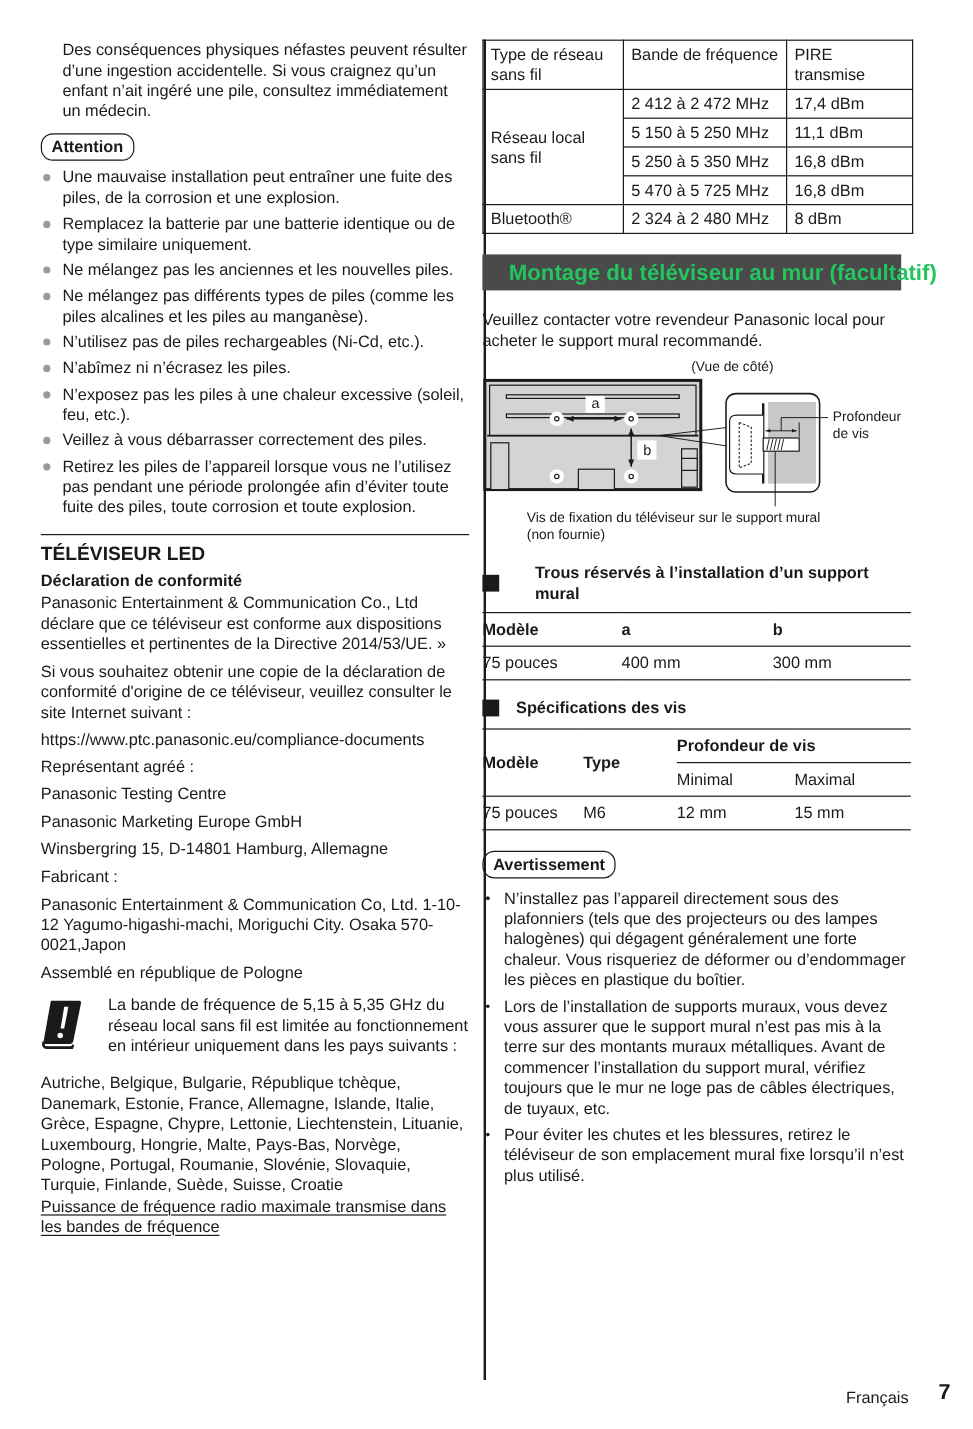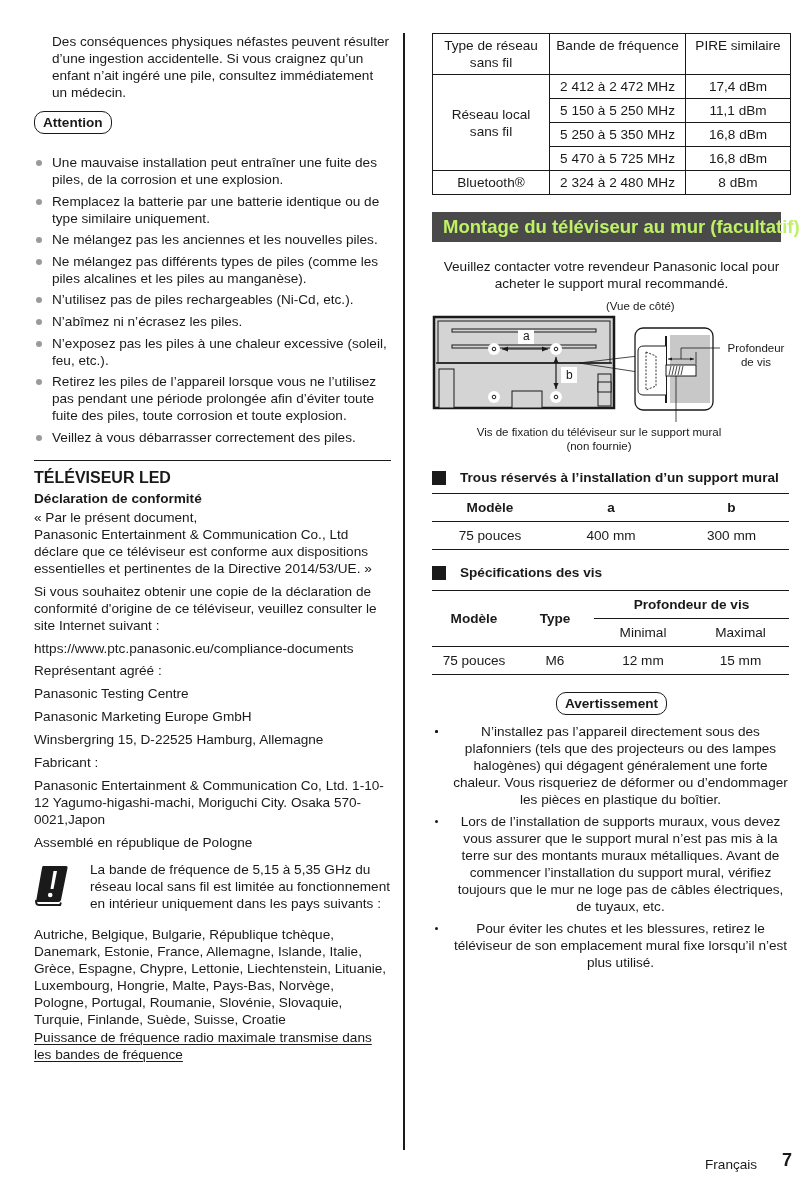--- a/index.html
+++ b/index.html
@@ -6,37 +6,37 @@
   html, body { width: 811px; height: 1191px; background: #ffffff; }
   body {
     position: relative;
     font-family: "Liberation Sans", sans-serif;
     color: #1a1a1a;
     font-size: 13.6px;
     line-height: 17px;
     overflow: hidden;
   }
   .col-left { position: absolute; left: 34px; top: 33px; width: 357px; }
-  .col-right { position: absolute; left: 432px; top: 33px; width: 359px; text-align: center; }
+  .col-right { position: absolute; left: 402px; top: 33px; width: 359px; }
   .divider-v { position: absolute; left: 403px; top: 33px; width: 2px; height: 1117px; background: #1a1a1a; }
 
   .indent { padding-left: 18px; }
   .para { margin-bottom: 6px; }
 
   .pill {
     display: inline-block;
     border: 1.3px solid #1a1a1a;
     border-radius: 10px;
     padding: 2px 8px 2px 8px;
     font-weight: bold;
     font-size: 13.6px;
     line-height: 17px;
   }
 
-  ul.dots { list-style: none; margin-top: 20px; }
+  ul.dots { list-style: none; margin-top: 5px; }
   ul.dots li { position: relative; padding-left: 18px; margin-bottom: 4.6px; }
   ul.dots li .bullet {
     position: absolute; left: 2px; top: 6px;
     width: 6px; height: 6px; border-radius: 50%;
     background: #9a9a9a;
   }
 
   ul.smalldots { list-style: none; margin-top: 8px; }
   ul.smalldots li { position: relative; padding-left: 18px; margin-bottom: 5px; }
   ul.smalldots li .bullet {
@@ -64,26 +64,26 @@
   table.freq td {
     border: 1.2px solid #1a1a1a;
     padding: 3px 6px;
     vertical-align: top;
   }
   table.freq td.mid { vertical-align: middle; }
 
   .section-title {
     margin-top: 17px;
     background: #4a4a4a;
-    color: #bef264;
+    color: #22c55e;
     font-weight: bold;
     font-size: 18.5px;
     line-height: 30px;
     height: 30px;
-    padding-left: 11px;
+    padding-left: 22px;
     width: 349px;
     white-space: nowrap;
   }
 
   .diagram { position: relative; width: 360px; height: 165px; margin-top: 2px; }
 
   .sub-h { display: flex; align-items: center; font-weight: bold; margin-top: 12px; }
   .sub-h .sq { width: 14px; height: 14px; background: #1a1a1a; margin-right: 14px; }
 
   table.spec { border-collapse: collapse; width: 357px; margin-top: 7px; }
@@ -107,36 +107,35 @@
   </div>
 
   <ul class="dots">
     <li><span class="bullet"></span><span>Une mauvaise installation peut entraîner une fuite des piles, de la corrosion et une explosion.</span></li>
     <li><span class="bullet"></span><span>Remplacez la batterie par une batterie identique ou de type similaire uniquement.</span></li>
     <li><span class="bullet"></span><span>Ne mélangez pas les anciennes et les nouvelles piles.</span></li>
     <li><span class="bullet"></span><span>Ne mélangez pas différents types de piles (comme les piles alcalines et les piles au manganèse).</span></li>
     <li><span class="bullet"></span><span>N’utilisez pas de piles rechargeables (Ni-Cd, etc.).</span></li>
     <li><span class="bullet"></span><span>N’abîmez ni n’écrasez les piles.</span></li>
     <li><span class="bullet"></span><span>N’exposez pas les piles à une chaleur excessive (soleil, feu, etc.).</span></li>
+    <li><span class="bullet"></span><span>Veillez à vous débarrasser correctement des piles.</span></li>
     <li><span class="bullet"></span><span>Retirez les piles de l’appareil lorsque vous ne l’utilisez pas pendant une période prolongée afin d’éviter toute fuite des piles, toute corrosion et toute explosion.</span></li>
-    <li><span class="bullet"></span><span>Veillez à vous débarrasser correctement des piles.</span></li>
   </ul>
 
   <div class="hrule" style="margin-top: 14px;"></div>
 
   <div class="h-tv">TÉLÉVISEUR LED</div>
   <div class="h-bold" style="margin-bottom: 2px;">Déclaration de conformité</div>
-  <div>« Par le présent document,</div>
   <div class="para">Panasonic Entertainment &amp; Communication Co., Ltd déclare que ce téléviseur est conforme aux dispositions essentielles et pertinentes de la Directive 2014/53/UE. »</div>
   <div class="para">Si vous souhaitez obtenir une copie de la déclaration de conformité d'origine de ce téléviseur, veuillez consulter le site Internet suivant :</div>
   <div class="para" style="margin-bottom:5px;">https://www.ptc.panasonic.eu/compliance-documents</div>
   <div class="para">Représentant agréé :</div>
   <div class="para">Panasonic Testing Centre</div>
   <div class="para">Panasonic Marketing Europe GmbH</div>
-  <div class="para">Winsbergring 15, D-22525 Hamburg, Allemagne</div>
+  <div class="para">Winsbergring 15, D-14801 Hamburg, Allemagne</div>
   <div class="para">Fabricant :</div>
   <div class="para">Panasonic Entertainment &amp; Communication Co, Ltd. 1-10-12 Yagumo-higashi-machi, Moriguchi City. Osaka 570-0021,Japon</div>
   <div class="para">Assemblé en république de Pologne</div>
 
   <div class="notice">
     <span class="icon">
       <svg width="34" height="44" viewBox="0 0 34 44">
         <path d="M9 2 L32 2 Q34 2 33.5 4 L27 36 Q26.5 38 24.5 38 L4 38 Q2 38 2.3 36 L8 4 Q8.4 2 9 2 Z" fill="#1a1a1a"></path>
         <path d="M2.3 36 Q1.5 41 5 41 L26 41 L26.8 38.5" fill="none" stroke="#1a1a1a" stroke-width="2.2"></path>
         <path d="M3.5 38.8 L26 38.8" stroke="#ffffff" stroke-width="1.2"></path>
@@ -150,21 +149,21 @@
   <p style="margin-top: 14px;">Autriche, Belgique, Bulgarie, République tchèque, Danemark, Estonie, France, Allemagne, Islande, Italie, Grèce, Espagne, Chypre, Lettonie, Liechtenstein, Lituanie, Luxembourg, Hongrie, Malte, Pays-Bas, Norvège, Pologne, Portugal, Roumanie, Slovénie, Slovaquie, Turquie, Finlande, Suède, Suisse, Croatie</p>
   <p class="underline" style="margin-top: 1px;">Puissance de fréquence radio maximale transmise dans les bandes de fréquence</p>
 </div>
 
 <div class="col-right">
   <table class="freq">
     <tbody>
         <tr>
       <td style="width:117px;">Type de réseau sans fil</td>
       <td style="width:136px;">Bande de fréquence</td>
-      <td>PIRE similaire</td>
+      <td>PIRE transmise</td>
     </tr>
     <tr>
       <td rowspan="4" class="mid">Réseau local sans fil</td>
       <td>2 412 à 2 472 MHz</td>
       <td>17,4 dBm</td>
     </tr>
     <tr>
       <td>5 150 à 5 250 MHz</td>
       <td>11,1 dBm</td>
     </tr>
@@ -245,21 +244,21 @@
       <polyline points="249,65 249,54 288,54" fill="none" stroke="#1a1a1a" stroke-width="0.8"></polyline>
       <line x1="244" y1="82" x2="244" y2="128" stroke="#1a1a1a" stroke-width="0.8"></line>
     </svg>
 
     <span style="position:absolute; left:91px; top:34px; font-size:12px;">a</span>
     <span style="position:absolute; left:134px; top:73px; font-size:12px;">b</span>
     <span style="position:absolute; left:292px; top:47px; width:64px; font-size:11.5px; line-height:14px;">Profondeur de vis</span>
     <span style="position:absolute; left:37px; top:131px; width:260px; font-size:11.5px; line-height:14px;">Vis de fixation du téléviseur sur le support mural (non fournie)</span>
   </div>
 
-  <div class="sub-h" style="margin-top: 10px;">
+  <div class="sub-h" style="margin-top: 10px; gap: 16px;">
     <span class="sq"></span>
     <span>Trous réservés à l’installation d’un support mural</span>
   </div>
 
   <table class="spec">
     <tbody>
         <tr class="top bot">
       <td class="h-bold" style="width:116px;">Modèle</td>
       <td class="h-bold" style="width:126px;">a</td>
       <td class="h-bold">b</td>

